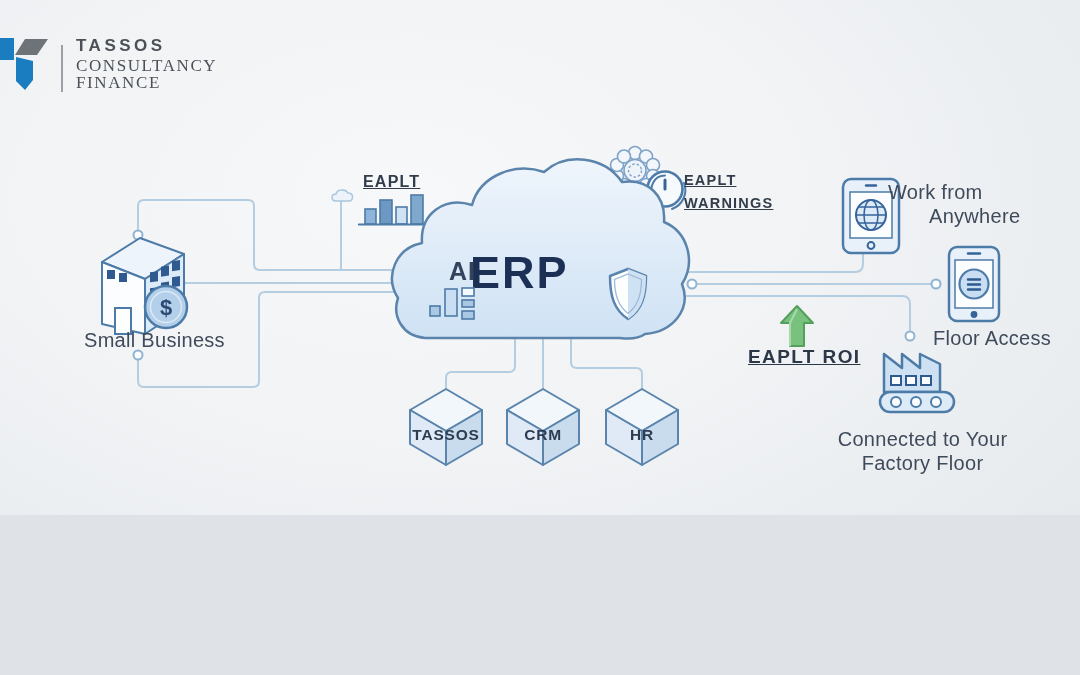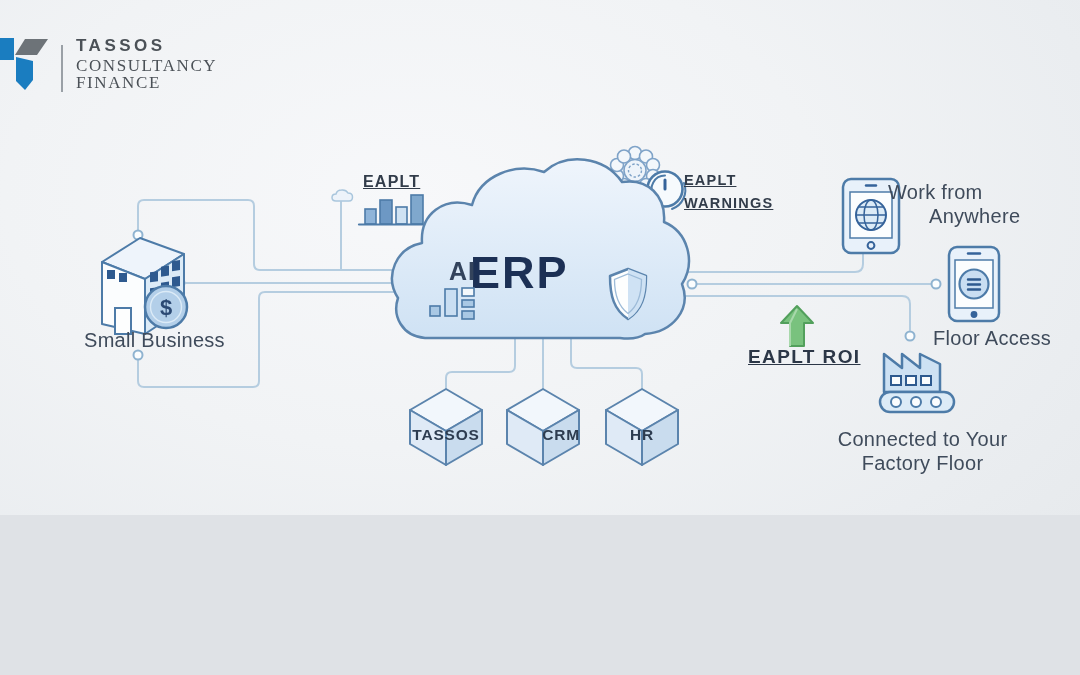--- a/index.html
+++ b/index.html
@@ -235,16 +235,16 @@
     </g>
   </svg>
   <svg class="abs" style="left:596px;top:385px" width="92" height="84">
     <g stroke="#5b84ad" stroke-width="2" stroke-linejoin="round">
       <polygon points="46,4 10,25 46,46 82,25" fill="#f2f7fc"></polygon>
       <polygon points="10,25 46,46 46,80 10,59" fill="#dfeaf6"></polygon>
       <polygon points="46,46 82,25 82,59 46,80" fill="#c9dcee"></polygon>
     </g>
   </svg>
   <div class="abs cube-label" style="left:386px;top:426px;width:120px">TASSOS</div>
-  <div class="abs cube-label" style="left:501px;top:426px;width:120px">CRM</div>
+  <div class="abs cube-label" style="left:483px;top:426px;width:120px">CRM</div>
   <div class="abs cube-label" style="left:582px;top:426px;width:120px">HR</div>
 
 </div>
 
 </body></html>

